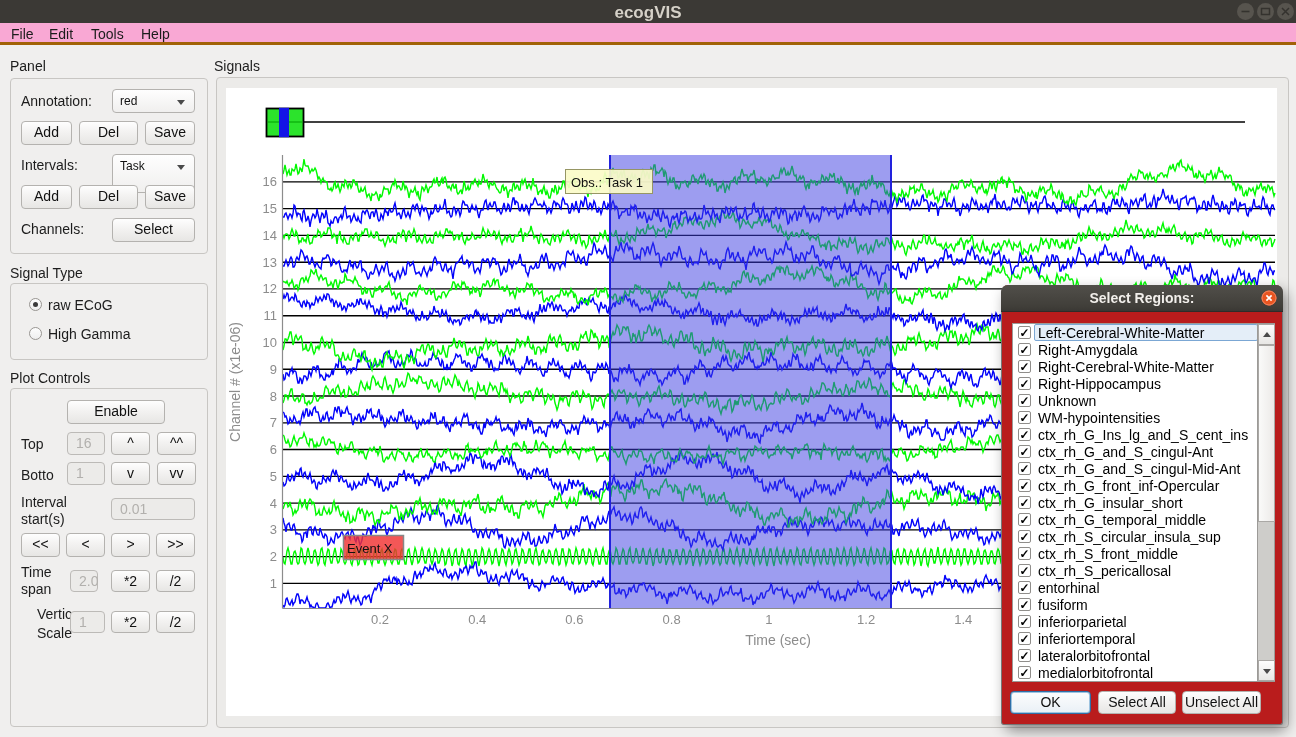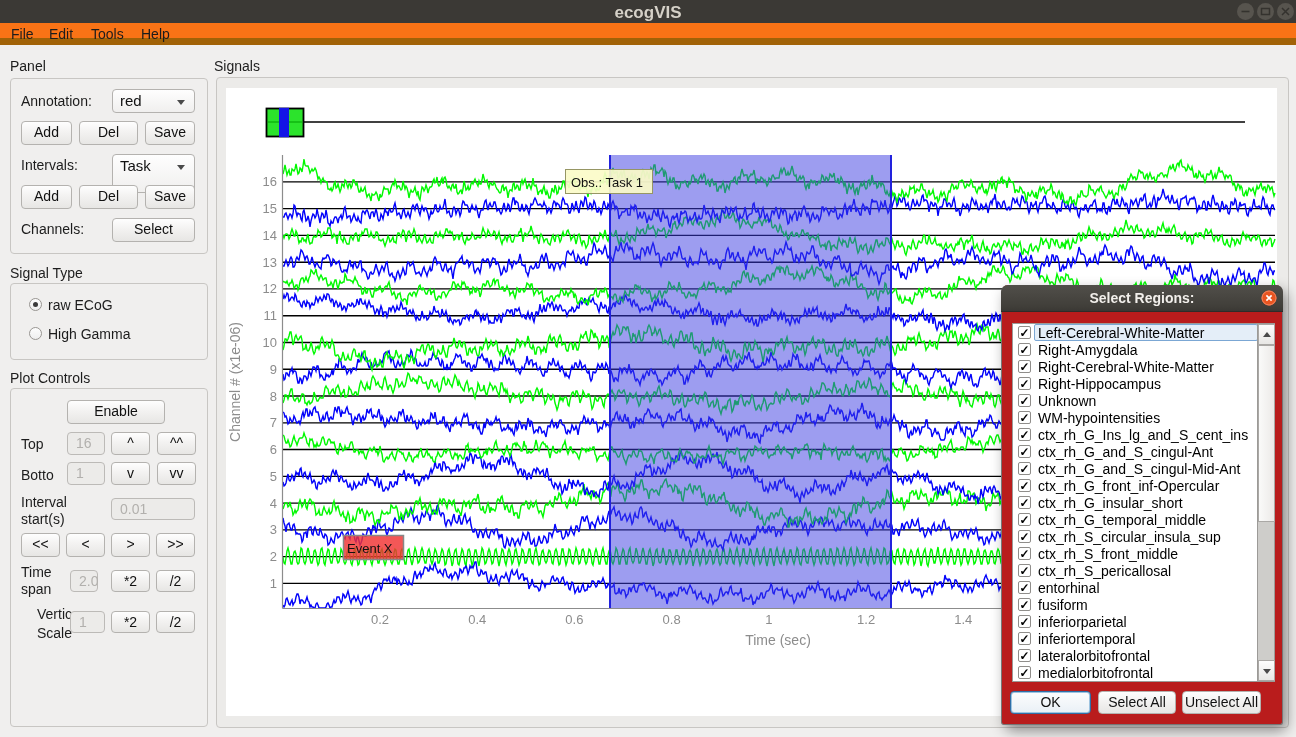--- a/index.html
+++ b/index.html
@@ -3,28 +3,28 @@
 *{margin:0;padding:0;box-sizing:border-box}
 html,body{width:1296px;height:737px;overflow:hidden}
 body{font-family:"Liberation Sans",sans-serif;background:#f0efee;position:relative;font-size:14px;color:#1a1a1a}
 .abs{position:absolute}
 
 #titlebar{position:absolute;left:0;top:0;width:1296px;height:23px;background:#3b3935}
 #titlebar .title{position:absolute;left:0;top:3px;width:100%;text-align:center;color:#d5d1c8;font-weight:bold;font-size:17px}
 .winbtn{position:absolute;top:3px;width:17px;height:17px;border-radius:50%;background:#57544e}
 .winbtn svg{position:absolute;left:0;top:0}
 
-#menubar{position:absolute;left:0;top:23px;width:1296px;height:22px;background:#f97316;border-bottom:7px solid #a16207}
+#menubar{position:absolute;left:0;top:23px;width:1296px;height:22px;background:#f9a8d4;border-bottom:3px solid #a16207}
 #menubar span{position:absolute;top:3px;font-size:14px;color:#1c1c1c}
 
 .group{position:absolute;border:1px solid #c8c6c3;border-radius:4px}
 .glabel{position:absolute;font-size:14px;color:#1c1c1c}
 
 .btn{position:absolute;background:linear-gradient(#fefefe,#f3f2f1 45%,#e7e6e4);border:1px solid #b4b2af;border-radius:4px;font-size:14px;color:#111;text-align:center;line-height:21px}
-.combo{position:absolute;background:linear-gradient(#fefefe,#f0efee);border:1px solid #b4b2af;border-radius:4px;font-size:15px;color:#111;line-height:22px;padding-left:7px}
+.combo{position:absolute;background:linear-gradient(#fefefe,#f0efee);border:1px solid #b4b2af;border-radius:4px;font-size:12px;color:#111;line-height:22px;padding-left:7px}
 .combo .arr{position:absolute;right:9px;top:10px;width:0;height:0;border-left:4px solid transparent;border-right:4px solid transparent;border-top:5px solid #4a4a4a}
 .dis{position:absolute;background:#ecebe9;border:1px solid #bcbab7;border-radius:4px;font-size:14px;color:#b2b0ad;line-height:20px;padding-left:8px}
 .lbl{position:absolute;font-size:14px;color:#1c1c1c}
 .radio{position:absolute;width:13px;height:13px;border-radius:50%;border:1px solid #999692;background:linear-gradient(#fdfdfd,#eee)}
 .radio.on::after{content:"";position:absolute;left:3px;top:3px;width:5px;height:5px;border-radius:50%;background:#3a3a3a}
 </style></head>
 <body>
 <div id="titlebar">
   <div class="title">ecogVIS</div>
   <div class="winbtn" style="left:1237px">

